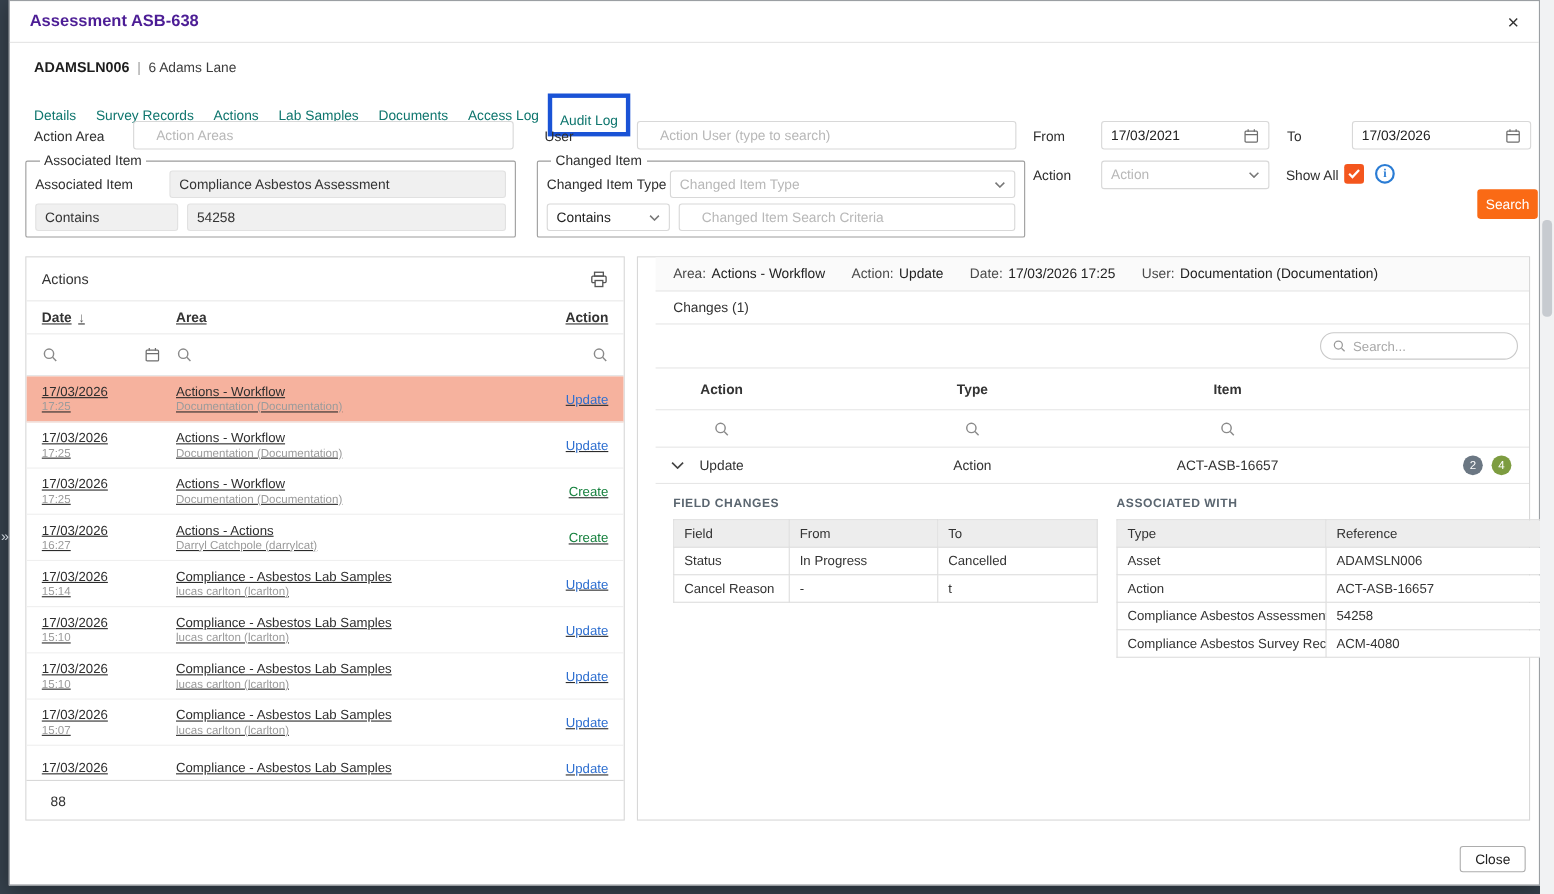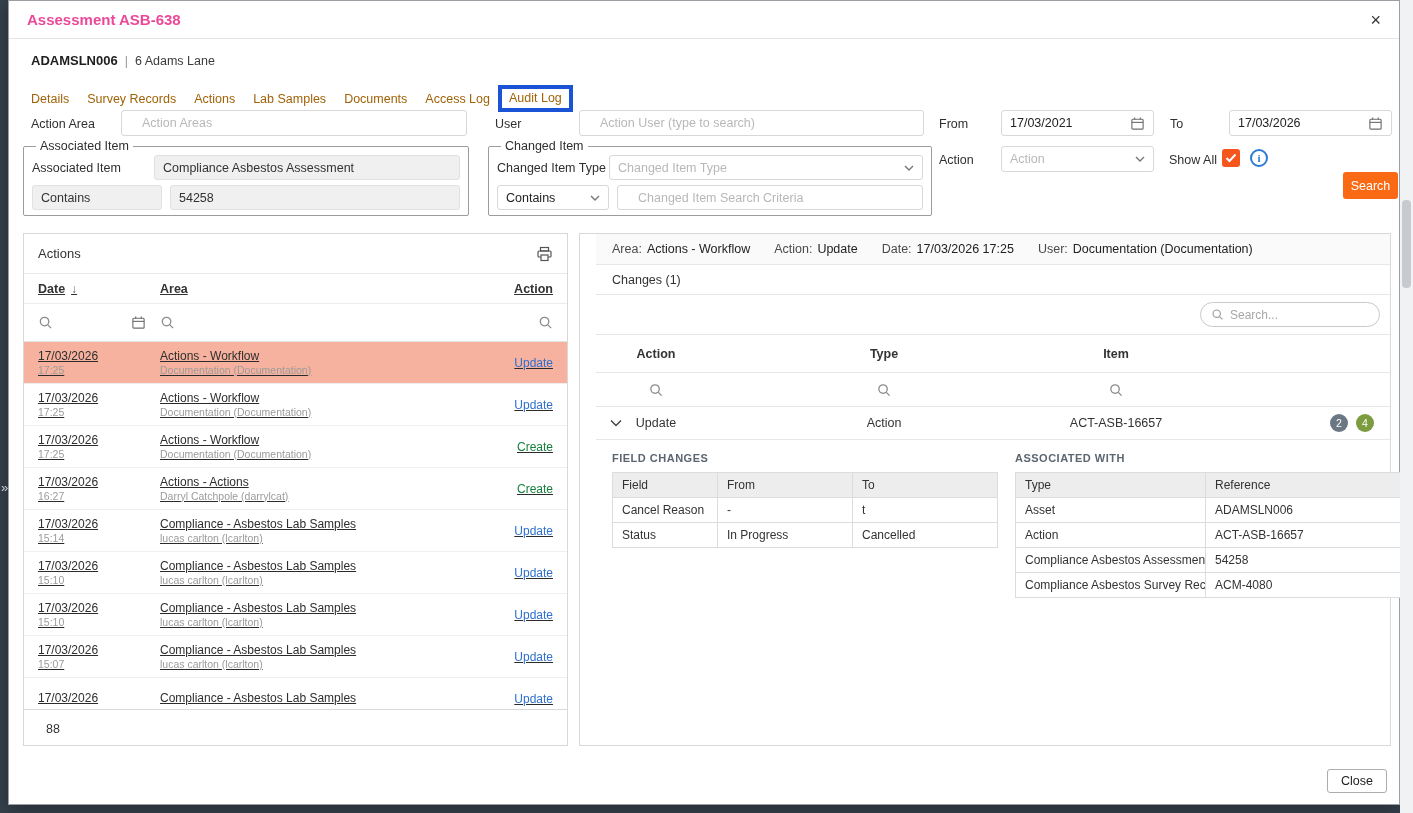--- a/index.html
+++ b/index.html
@@ -17,31 +17,31 @@
   .edge-chevrons { position:absolute; left:1px; top:480px; color:#c7ced6; font-size:13px; z-index:1; }
   .page-scrollbar { position:absolute; right:0; top:0; width:13px; height:813px; background:#f1f2f3; z-index:5; }
   .page-scrollbar .thumb { position:absolute; left:2px; top:200px; width:9px; height:88px; background:#c7cbd0; border-radius:4px; }
 
   
   .modal {
     position:absolute; left:8px; top:0; width:1392px; height:805px;
     background:#fff; border:1px solid #9b9fa3; box-shadow:0 4px 18px rgba(0,0,0,.35);
   }
   .titlebar { position:absolute; left:0; top:0; right:0; height:38px; border-bottom:1px solid #e4e4e4; display:flex; align-items:center; padding:0 18px; }
-  .titlebar .title { font-size:15px; font-weight:700; color:#ec4899; }
+  .titlebar .title { font-size:15px; font-weight:700; color:#4c1d95; }
   .titlebar .close { margin-left:auto; font-size:18px; color:#333; cursor:pointer; line-height:1; }
 
   .subheader { position:absolute; left:22px; top:52px; display:flex; align-items:baseline; gap:7px; }
   .subheader .code { font-size:13px; font-weight:700; color:#1d1d1d; }
   .subheader .sep { color:#999; }
   .subheader .addr { color:#3c3c3c; }
 
   .tabs { position:absolute; left:22px; top:84px; display:flex; align-items:center; gap:18px; }
-  .tab { color:#a16207; cursor:pointer; white-space:nowrap; }
-  .tab.active { border:4px solid #1a53d6; padding:2px 7px 3px; margin-left:-10px; }
+  .tab { color:#0f766e; cursor:pointer; white-space:nowrap; }
+  .tab.active { border:4px solid #1a53d6; padding:14px 7px 3px; margin-left:-10px; }
 
   
   .flabel { position:absolute; color:#2f2f2f; white-space:nowrap; }
   .tinput {
     position:absolute; height:26px; border:1px solid #d8d8d8; border-radius:3px;
     font:inherit; color:#222; padding:0 20px; background:#fff; outline:none;
   }
   .tinput::placeholder { color:#b8b8b8; }
   .databox {
     position:absolute; height:26px; border:1px solid #d8d8d8; border-radius:3px;
@@ -512,29 +512,29 @@
           <thead>
             <tr>
               <th>Field</th>
               <th>From</th>
               <th>To</th>
             </tr>
           </thead>
           <tbody>
 
               <tr>
+                <td>Status</td>
+                <td class="from">In Progress</td>
+                <td class="to">Cancelled</td>
+              </tr>
+
+              <tr>
                 <td>Cancel Reason</td>
                 <td class="from">-</td>
                 <td class="to">t</td>
-              </tr>
-
-              <tr>
-                <td>Status</td>
-                <td class="from">In Progress</td>
-                <td class="to">Cancelled</td>
               </tr>
 
           </tbody>
         </table>
       </div>
 
       <div class="xblock">
         <div class="xtitle">ASSOCIATED WITH</div>
         <table class="xtable">
           <colgroup>

